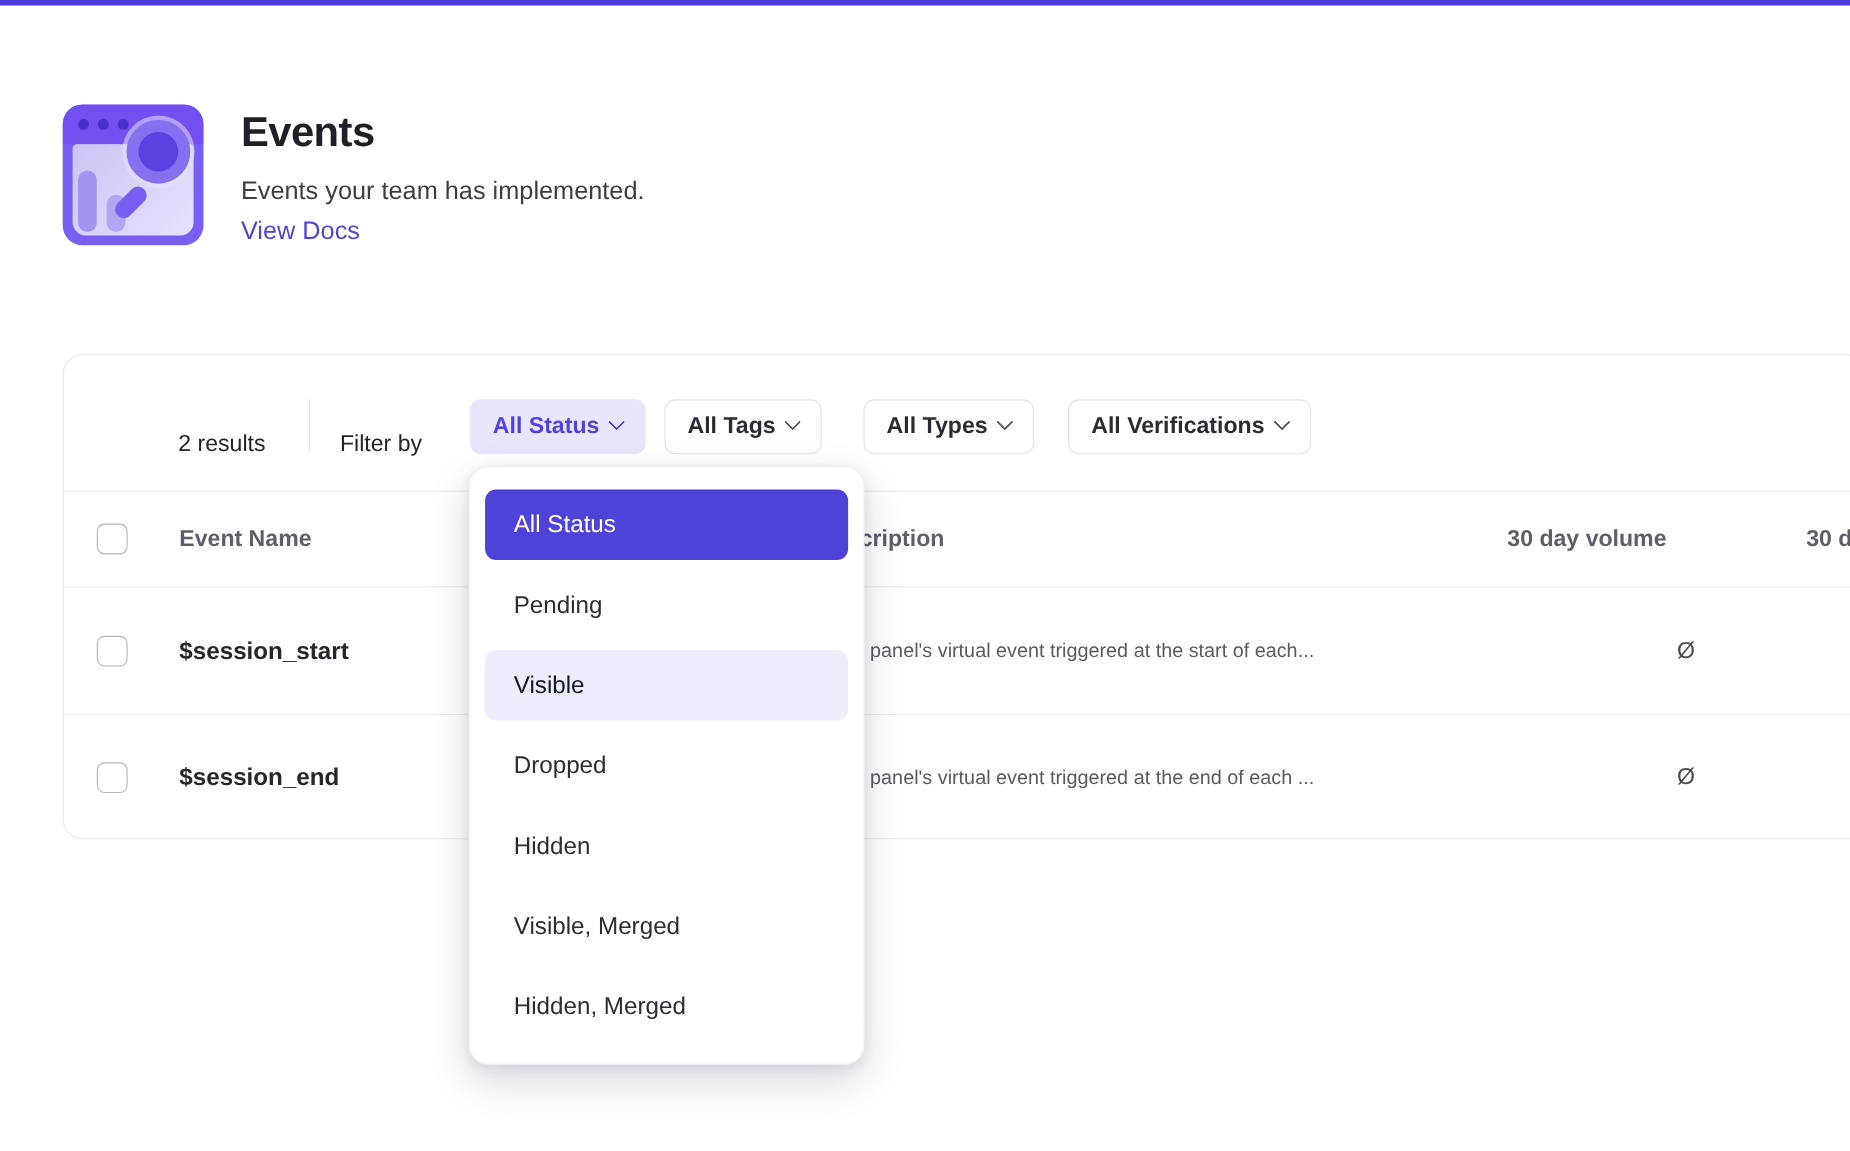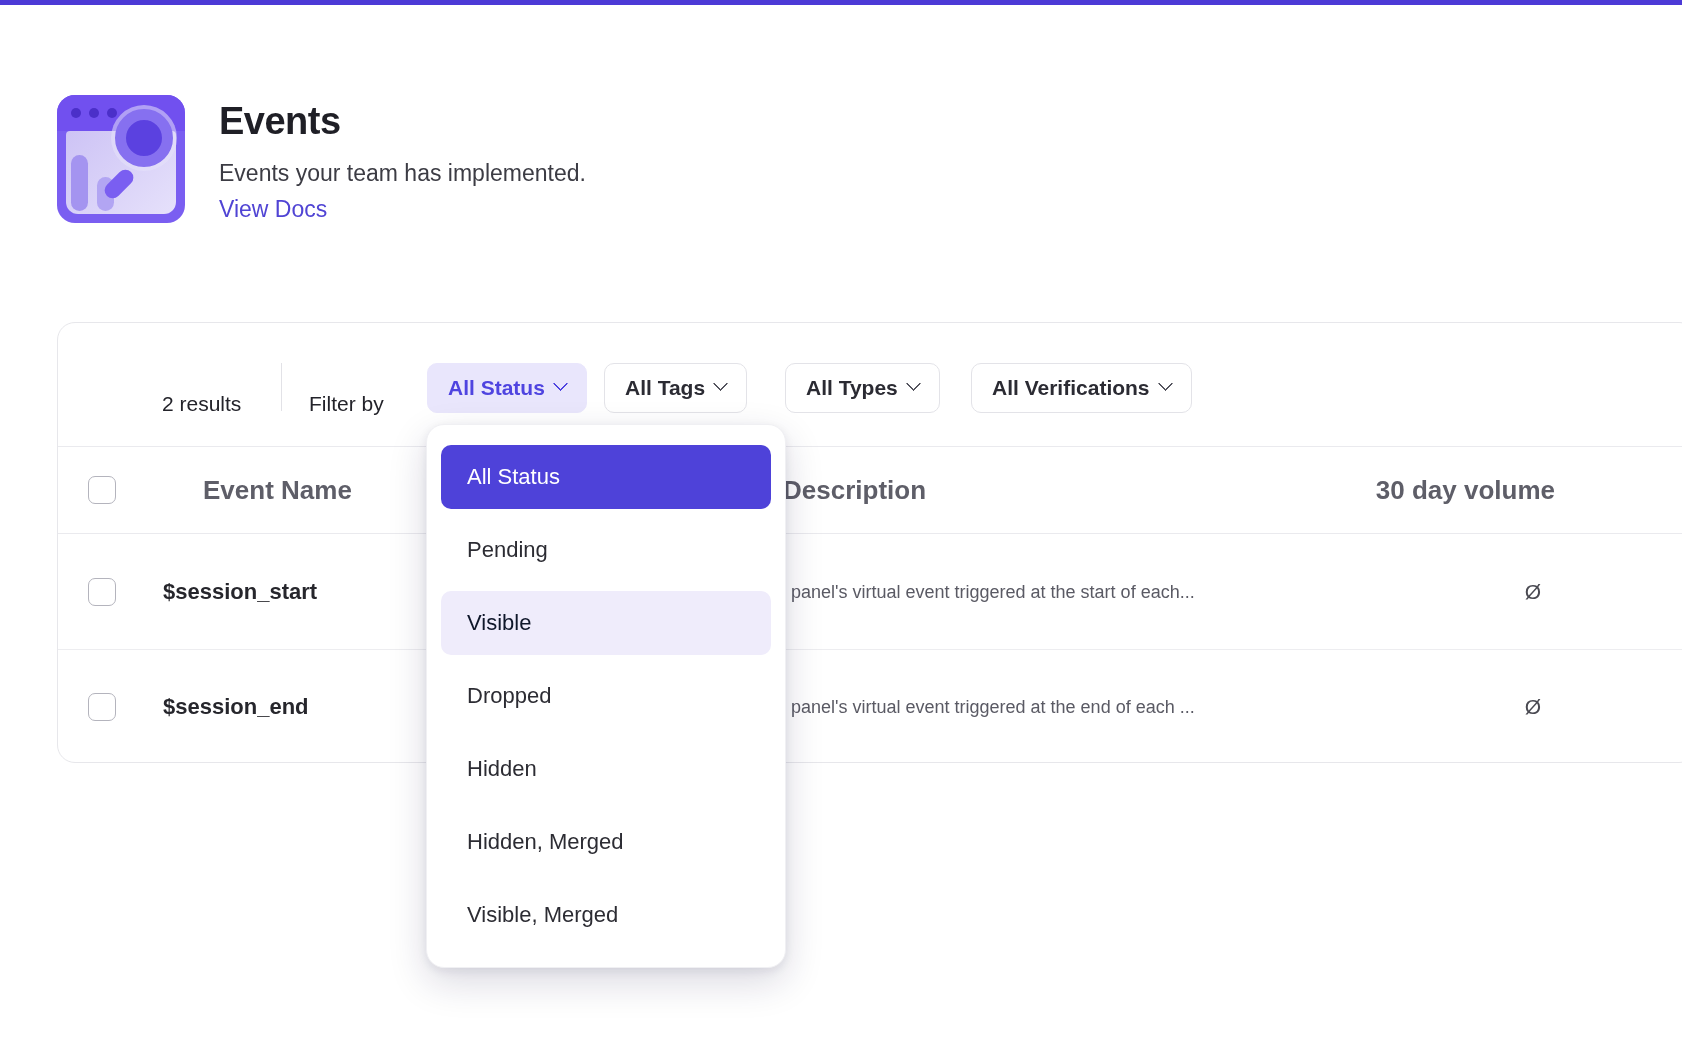--- a/index.html
+++ b/index.html
@@ -46,21 +46,21 @@
   .chip.active { background:#e9e6fc; border-color:#e9e6fc; color:#4f44e0; }
   .chip.active .chev { border-color:#4f44e0; }
   .chip-status { left:369px; } .chip-tags { left:546px; } .chip-types { left:727px; } .chip-verif { left:913px;align-items:center; }
 
   .thead { position:relative; height:87px; border-bottom:1px solid #eaeaee; }
   .trow  { position:relative; height:115px; }
   .trow + .trow { border-top:1px solid #ededf0; }
 
   .cell { position:absolute; top:50%; transform:translateY(-50%); white-space:nowrap; }
   .checkbox { left:30px; width:28px; height:28px; border:1.5px solid #b4b4bd; border-radius:7px; background:#fff; cursor:pointer; }
-  .col-head { font-size:26px; font-weight:600; color:#5e5e68;margin-left:40px; }
+  .col-head { font-size:21px; font-weight:600; color:#5e5e68; }
   .col-name { left:105px; }
   .col-desc { left:685px; }
   .col-volume-h { left:1200px; width:257px; text-align:right; }
   .col-last { left:1584px; }
   .event-name { left:105px; font-size:22px; font-weight:600; color:#26262c; }
   .event-desc { left:733px; font-size:18px; color:#5a5a64; }
   .event-volume { left:1200px; width:283px; text-align:right; font-size:21px; color:#4a4a52; }
 
   
   .dropdown { position:absolute; left:426px; top:424px; width:360px; z-index:10;
@@ -142,17 +142,17 @@
       <div class="cell event-volume">Ø</div>
     </div>
   </div>
 
   <div class="dropdown">
     <div class="dd-item selected">All Status</div>
     <div class="dd-item">Pending</div>
     <div class="dd-item highlighted">Visible</div>
     <div class="dd-item">Dropped</div>
     <div class="dd-item">Hidden</div>
+    <div class="dd-item">Visible, Merged</div>
     <div class="dd-item">Hidden, Merged</div>
-    <div class="dd-item">Visible, Merged</div>
   </div>
 
 </div>
 
 </body></html>

